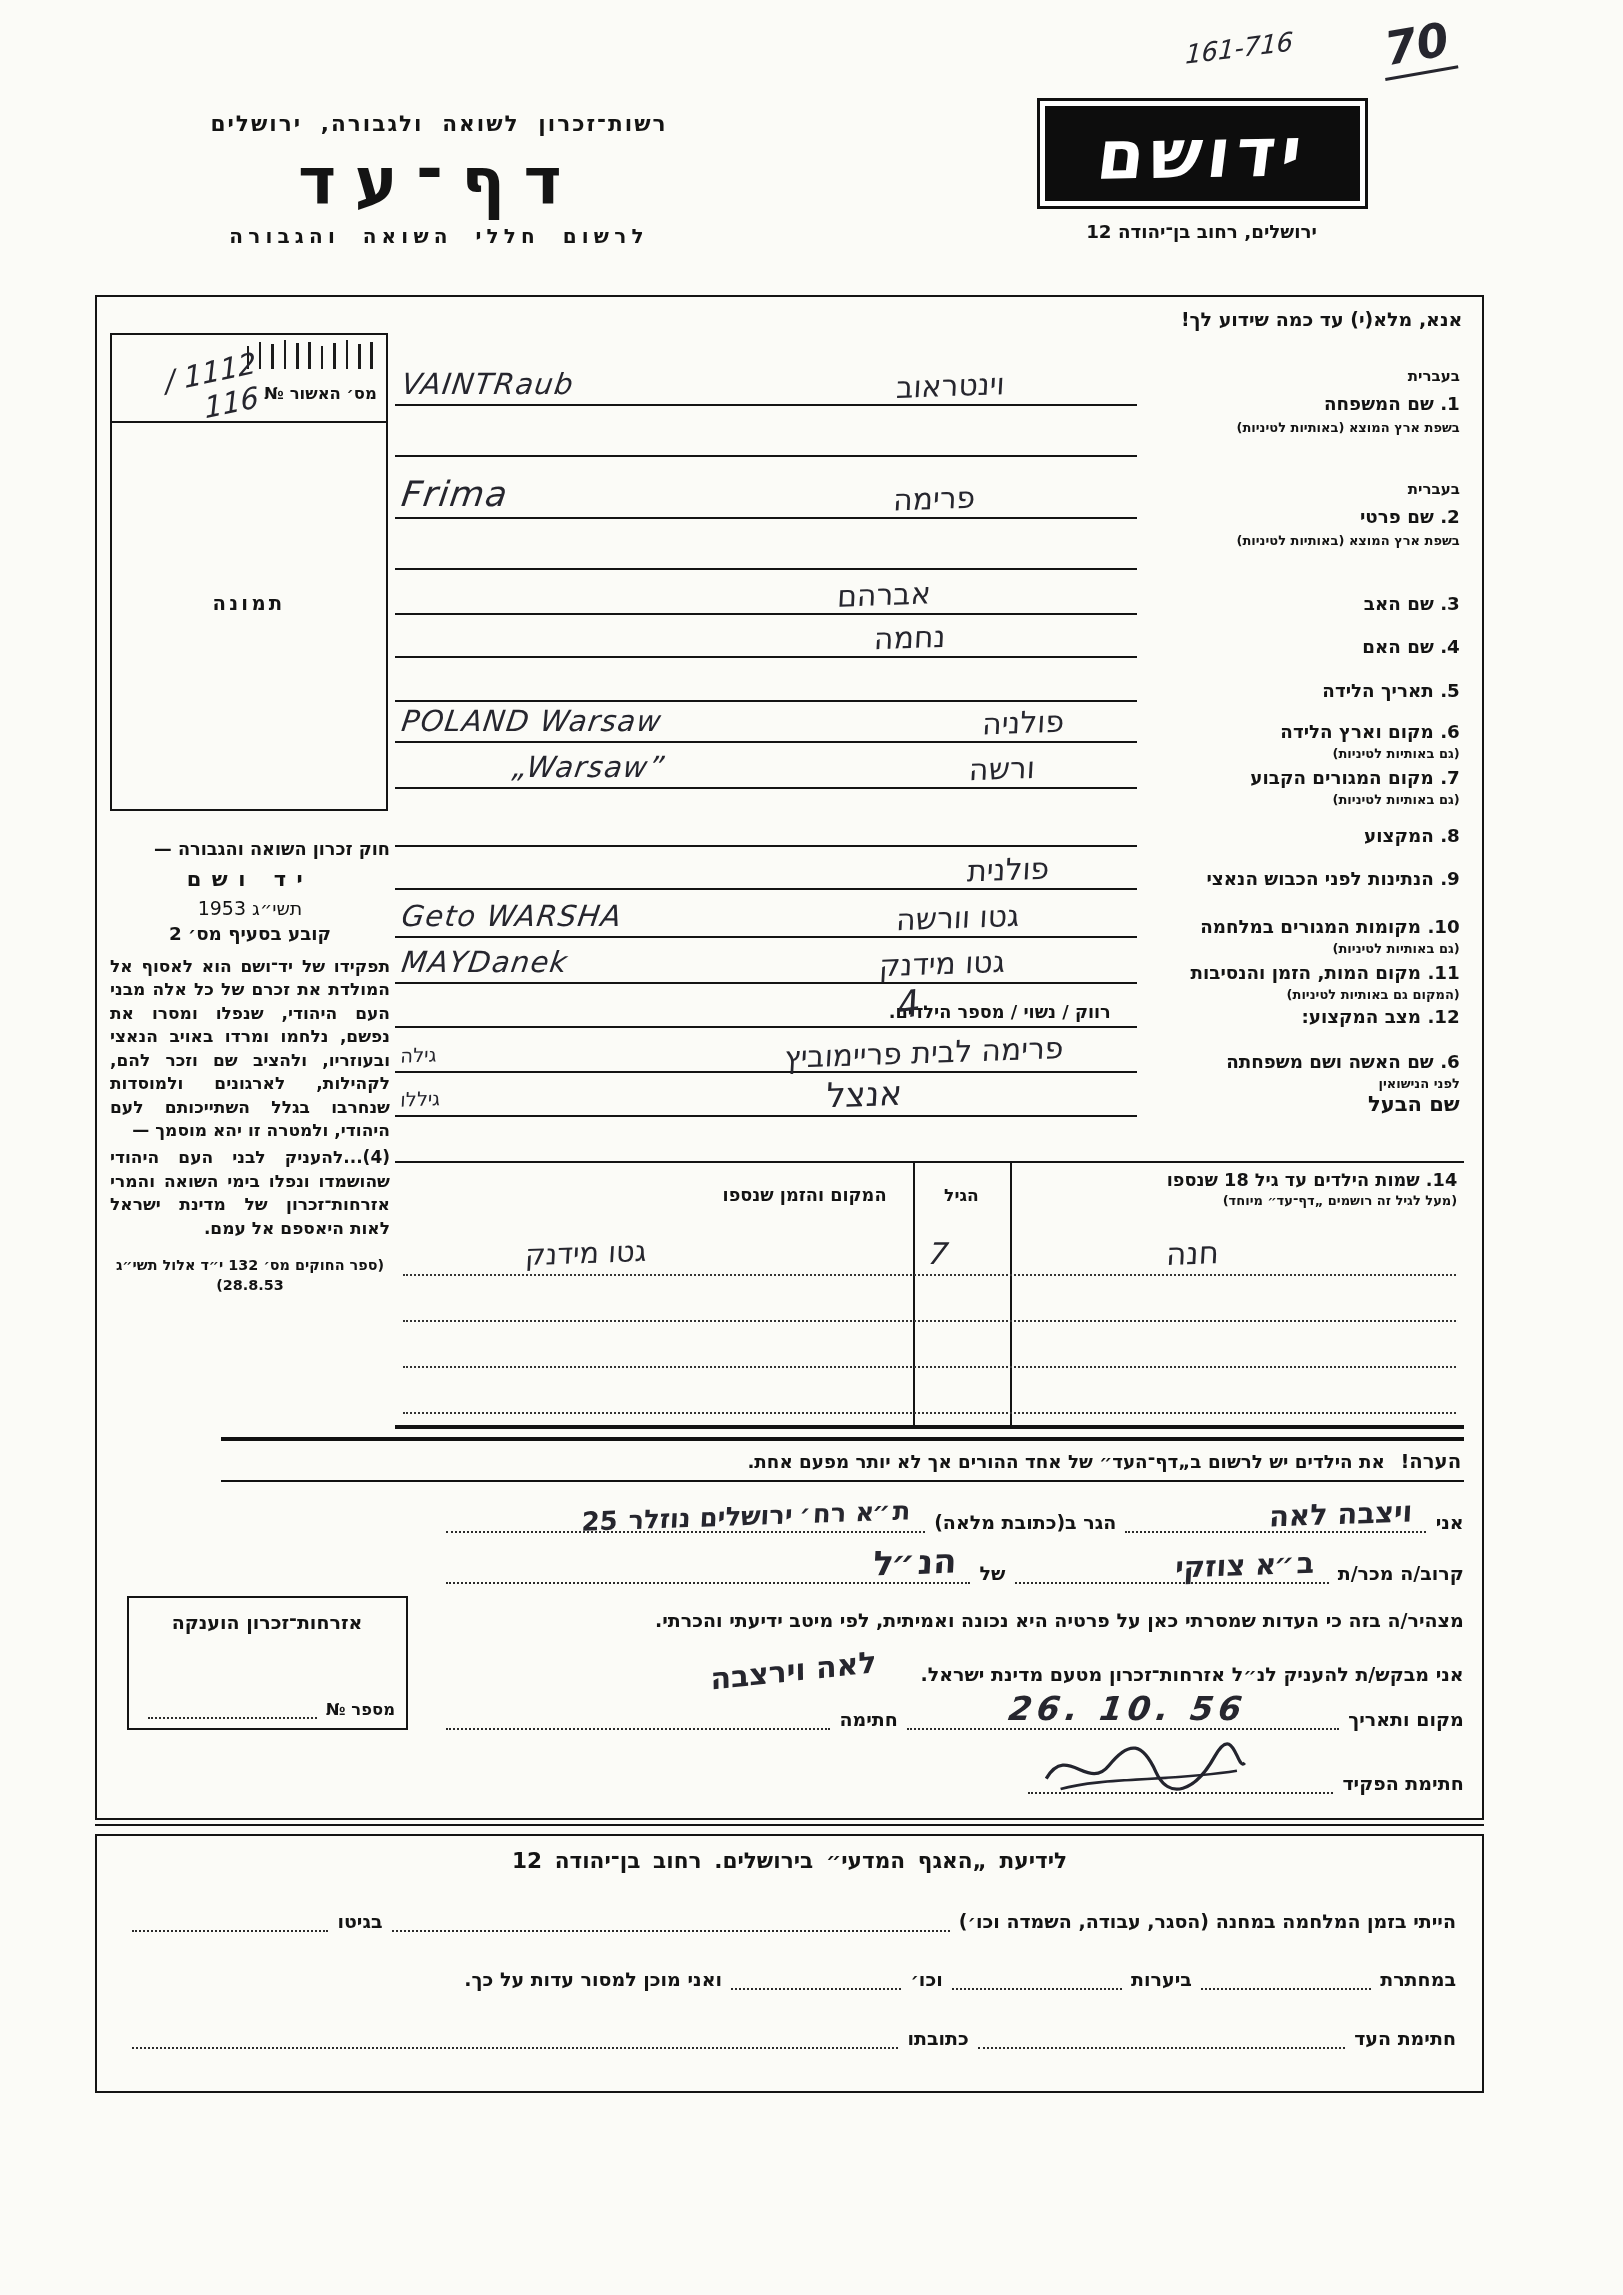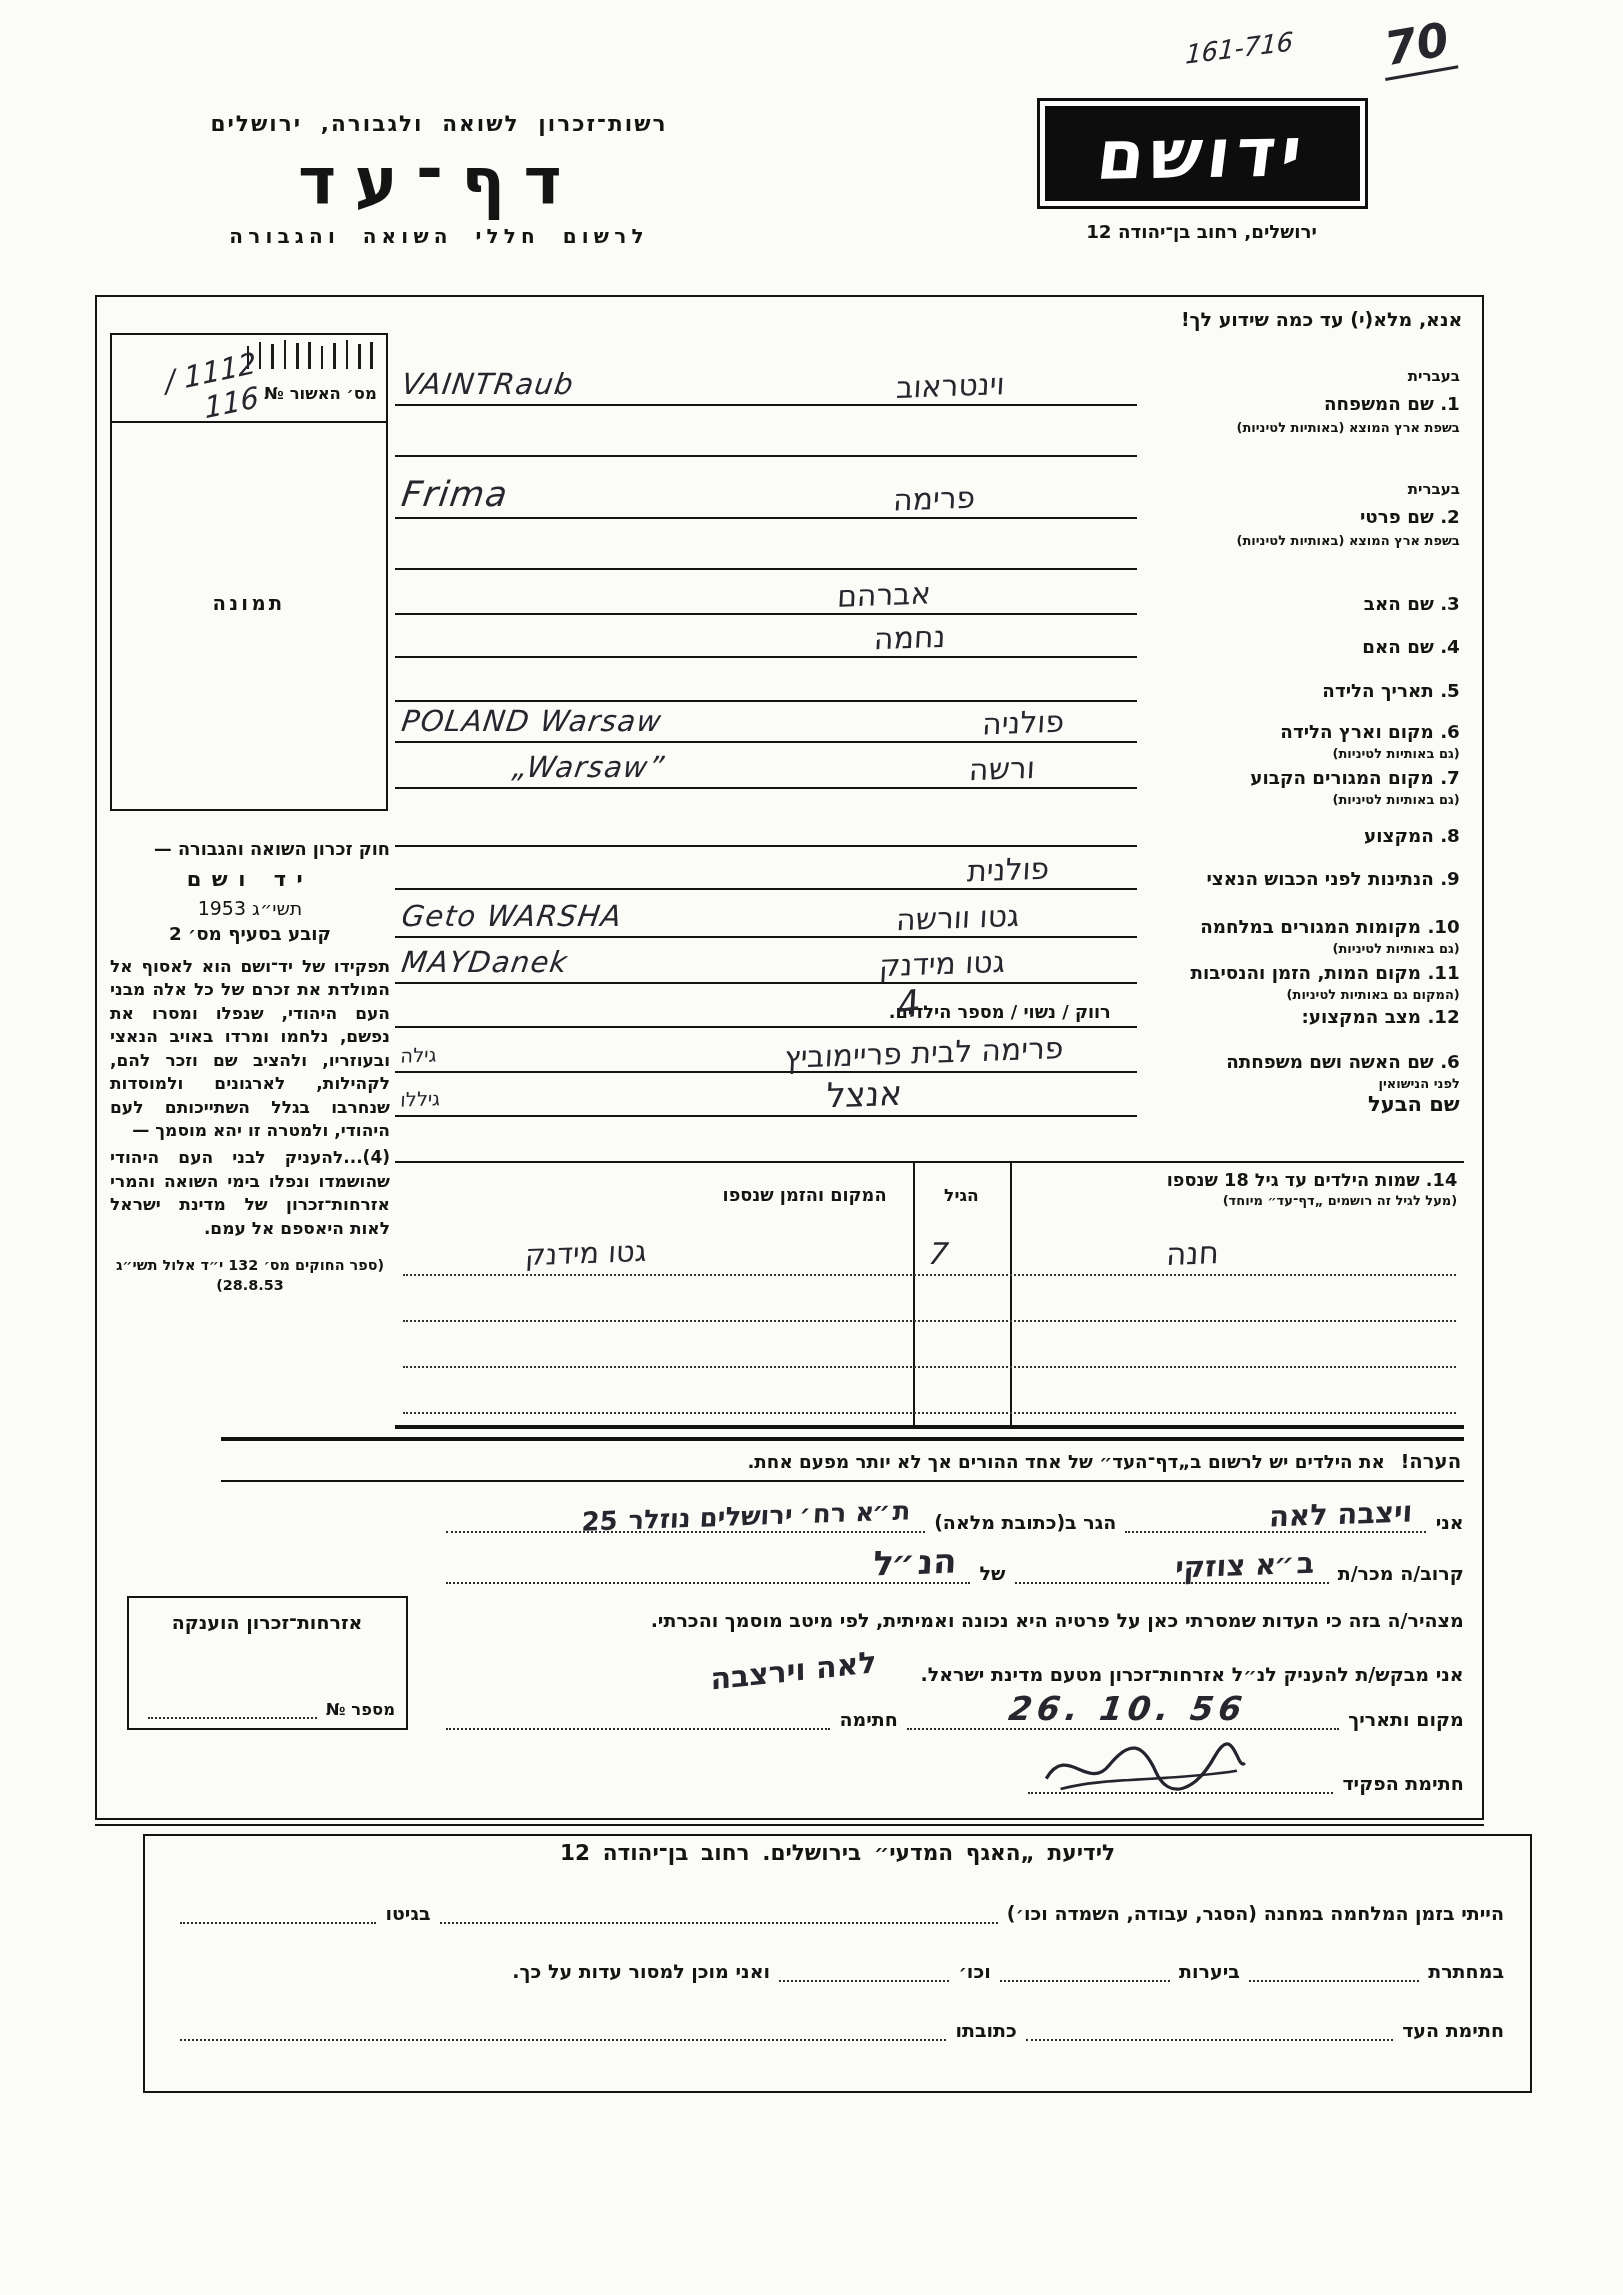--- a/index.html
+++ b/index.html
@@ -106,21 +106,21 @@
   .scribble { position:absolute; left:13px; bottom:-5.2px; }
 
   
   .grant-box { position:absolute; left:29.5px; top:1299px; width:281px; height:134px; border:2px solid #141414; padding:13px 10.5px; }
   .gb-title { text-align:center; font-size:19px; font-weight:bold; }
   .gb-num { position:absolute; bottom:9.2px; right:10.5px; left:10.5px; display:flex; direction:rtl; align-items:flex-end; font-size:16.4px; font-weight:bold; }
   .gb-num .blank { flex:1; height:22px; }
 
   
   .top-rule { position:absolute; left:95px; top:1824px; width:1389px; border-top:2.6px solid #141414; }
-  .bottom-box { position:absolute; left:95px; top:1834px; width:1389px; height:259px; border:2.6px solid #141414; padding:4px 26px;margin-left:48px; }
+  .bottom-box { position:absolute; left:95px; top:1834px; width:1389px; height:259px; border:2.6px solid #141414; padding:12px 26px; }
   .bb-title { text-align:center; font-size:21.6px; font-weight:bold; word-spacing:5.2px; }
   .bb-row { display:flex; direction:rtl; align-items:flex-end; margin-top:35px; font-size:19px; font-weight:bold; }
   .bb-row .blank { height:23.6px; }
   .w300 { width:196px; } .w260 { width:170px; } .w560 { width:367px; } .grow { flex:1; }
 </style>
 </head>
 <body>
 
 <div class="page">
 
@@ -384,21 +384,21 @@
       <span>קרוב/ה מכר/ת</span>
       <span class="blank" style="width:314px">
         <span class="bv hw-he">ב״א צוזקי</span>
       </span>
       <span>של</span>
       <span class="blank grow">
         <span class="bv hw-he" style="font-size:34px">הנ״ל</span>
       </span>
     </div>
 
-    <div class="decl d3">מצהיר/ה בזה כי העדות שמסרתי כאן על פרטיה היא נכונה ואמיתית, לפי מיטב מוסמך והכרתי.</div>
+    <div class="decl d3">מצהיר/ה בזה כי העדות שמסרתי כאן על פרטיה היא נכונה ואמיתית, לפי מיטב ידיעתי והכרתי.</div>
 
     <div class="decl d4">
       <span>אני מבקש/ת להעניק לנ״ל אזרחות־זכרון מטעם מדינת ישראל.</span>
       <span class="sigr hw-he">לאה וירצבה</span>
     </div>
 
     <div class="decl d5 drow">
       <span>מקום ותאריך</span>
       <span class="blank" style="width:432px">
         <span class="datev hw">26. 10. 56</span>

